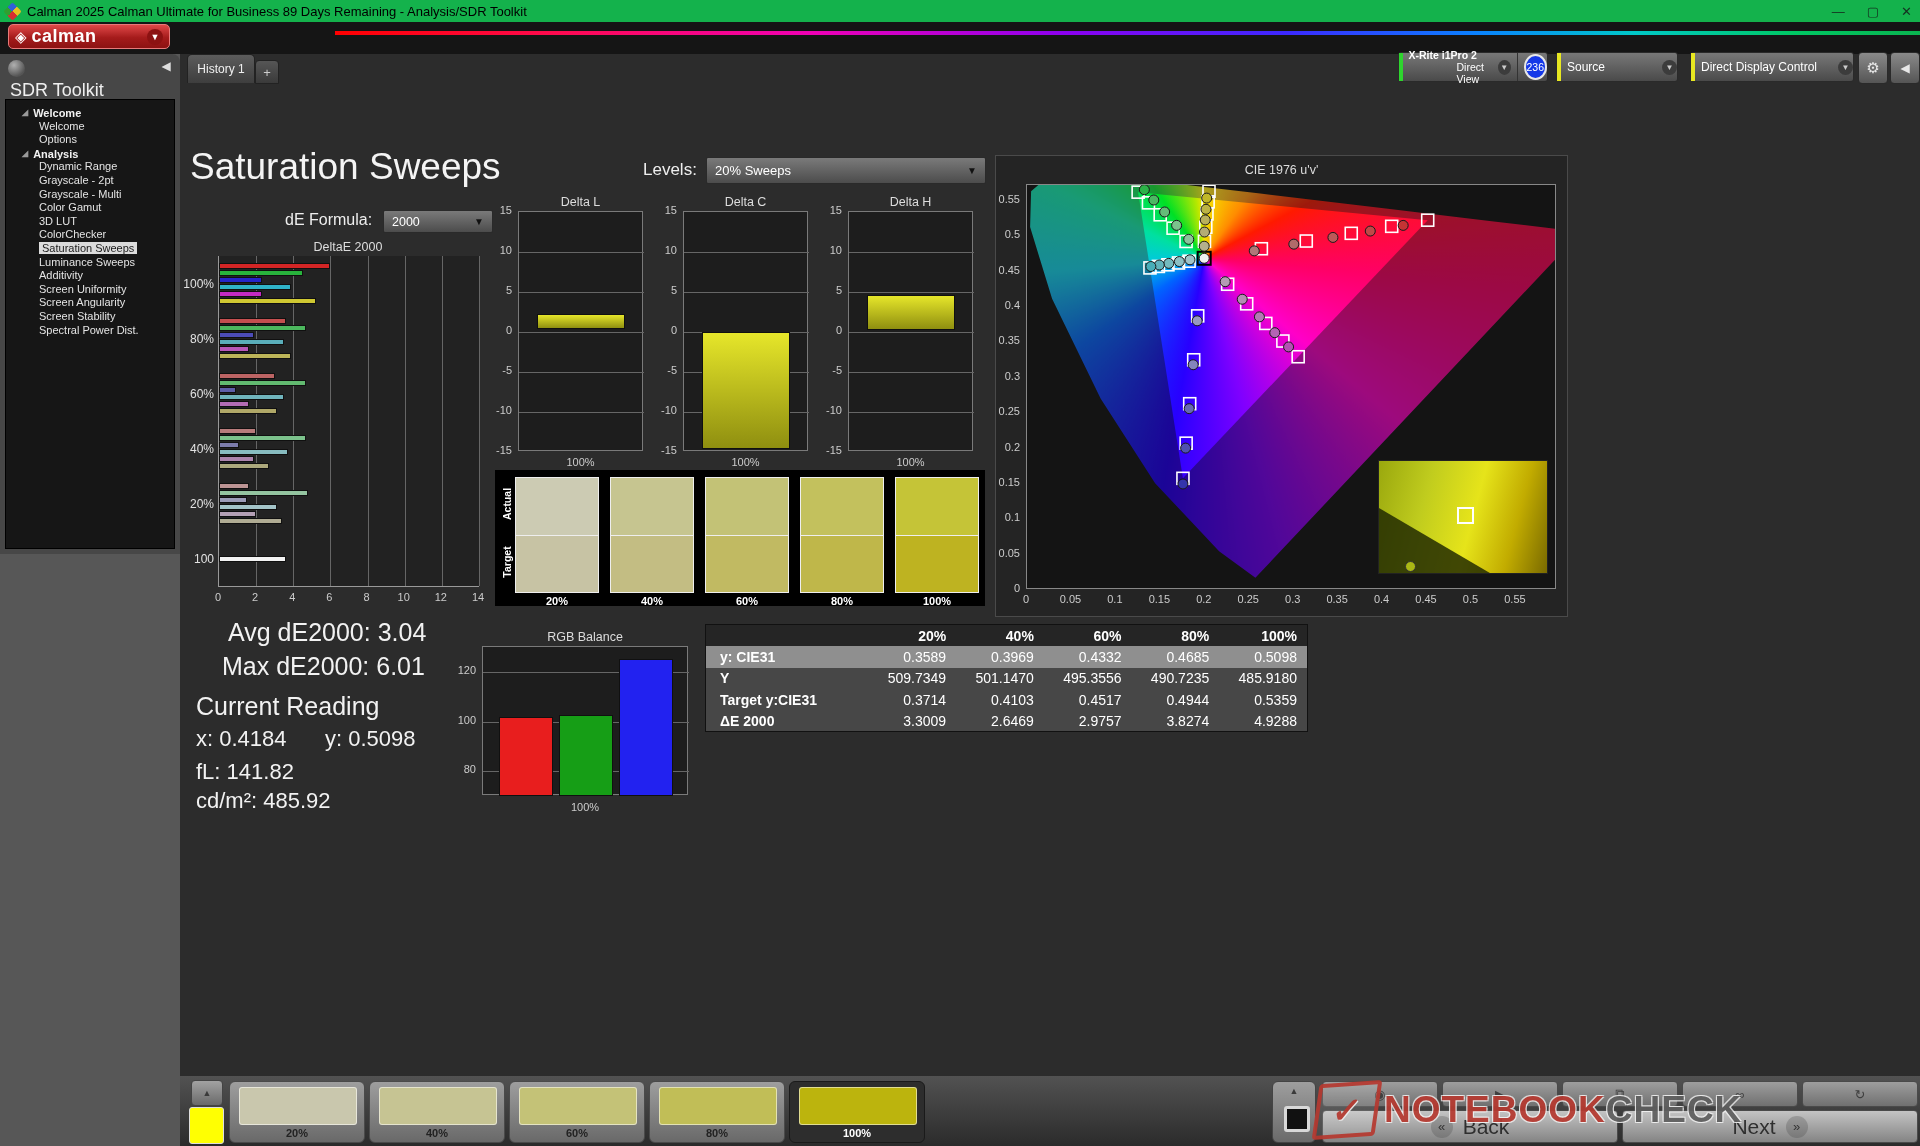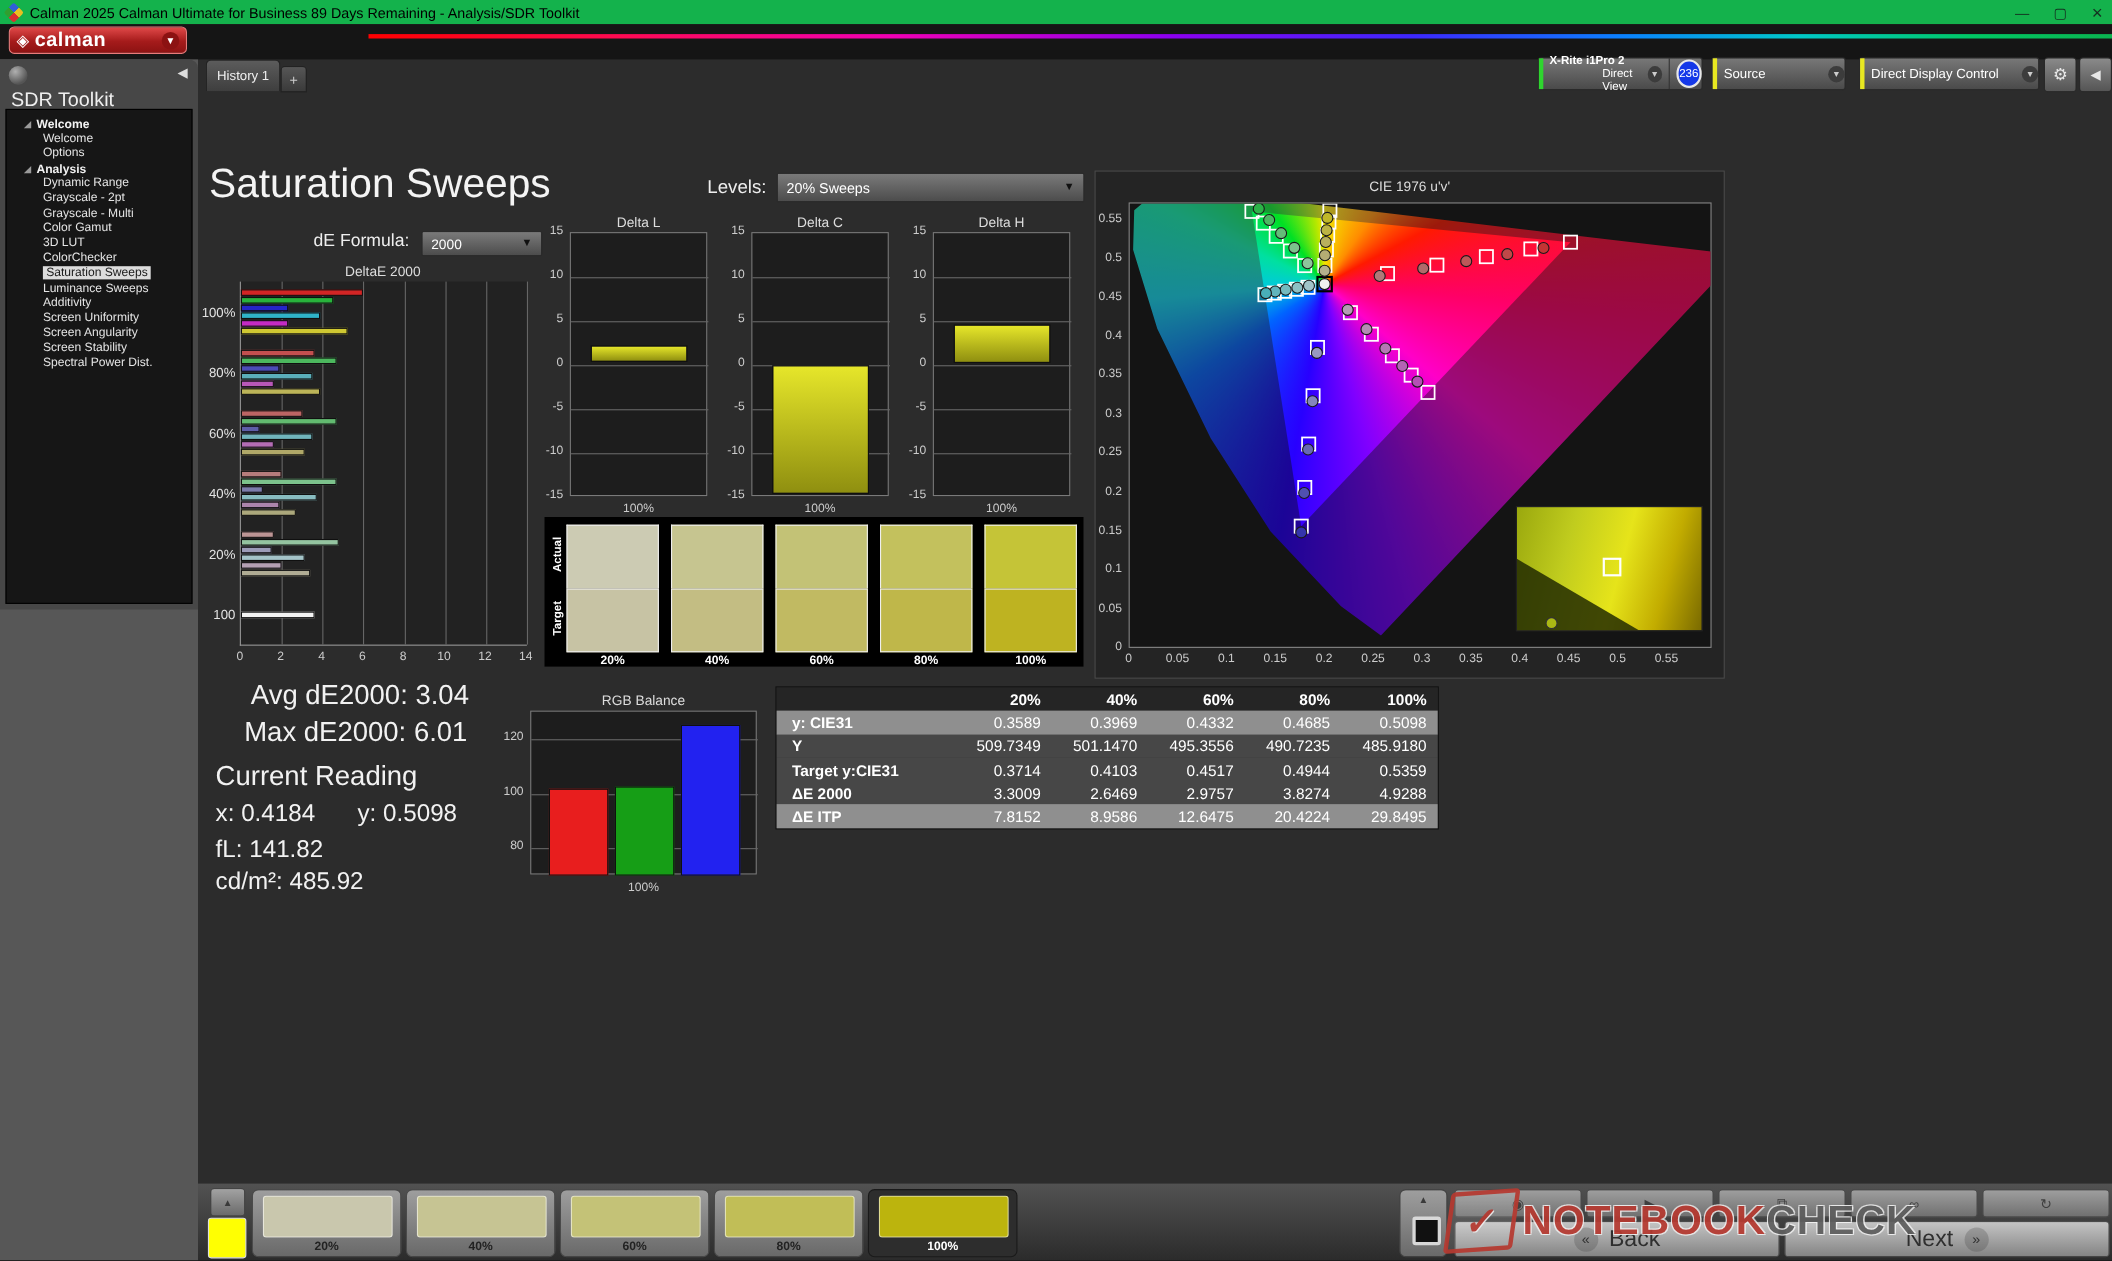--- a/index.html
+++ b/index.html
@@ -519,28 +519,20 @@
         <div class="tcell tval">0.5359</div>
       </div>
       <div class="trow dark">
         <div class="tcell tlabel">ΔE 2000</div>
         <div class="tcell tval">3.3009</div>
         <div class="tcell tval">2.6469</div>
         <div class="tcell tval">2.9757</div>
         <div class="tcell tval">3.8274</div>
         <div class="tcell tval">4.9288</div>
       </div>
-      <div class="trow light">
-        <div class="tcell tlabel">ΔE ITP</div>
-        <div class="tcell tval">7.8152</div>
-        <div class="tcell tval">8.9586</div>
-        <div class="tcell tval">12.6475</div>
-        <div class="tcell tval">20.4224</div>
-        <div class="tcell tval">29.8495</div>
-      </div>
     </div>
 
   <div class="abs bottombar"></div>
   <div class="abs upbtn">
     <span>▲</span>
   </div>
   <div class="abs ylswatch"></div>
   <div id="bottom-levels"></div>
   <div class="abs stopbtn">
     <div class="up">▲</div>

